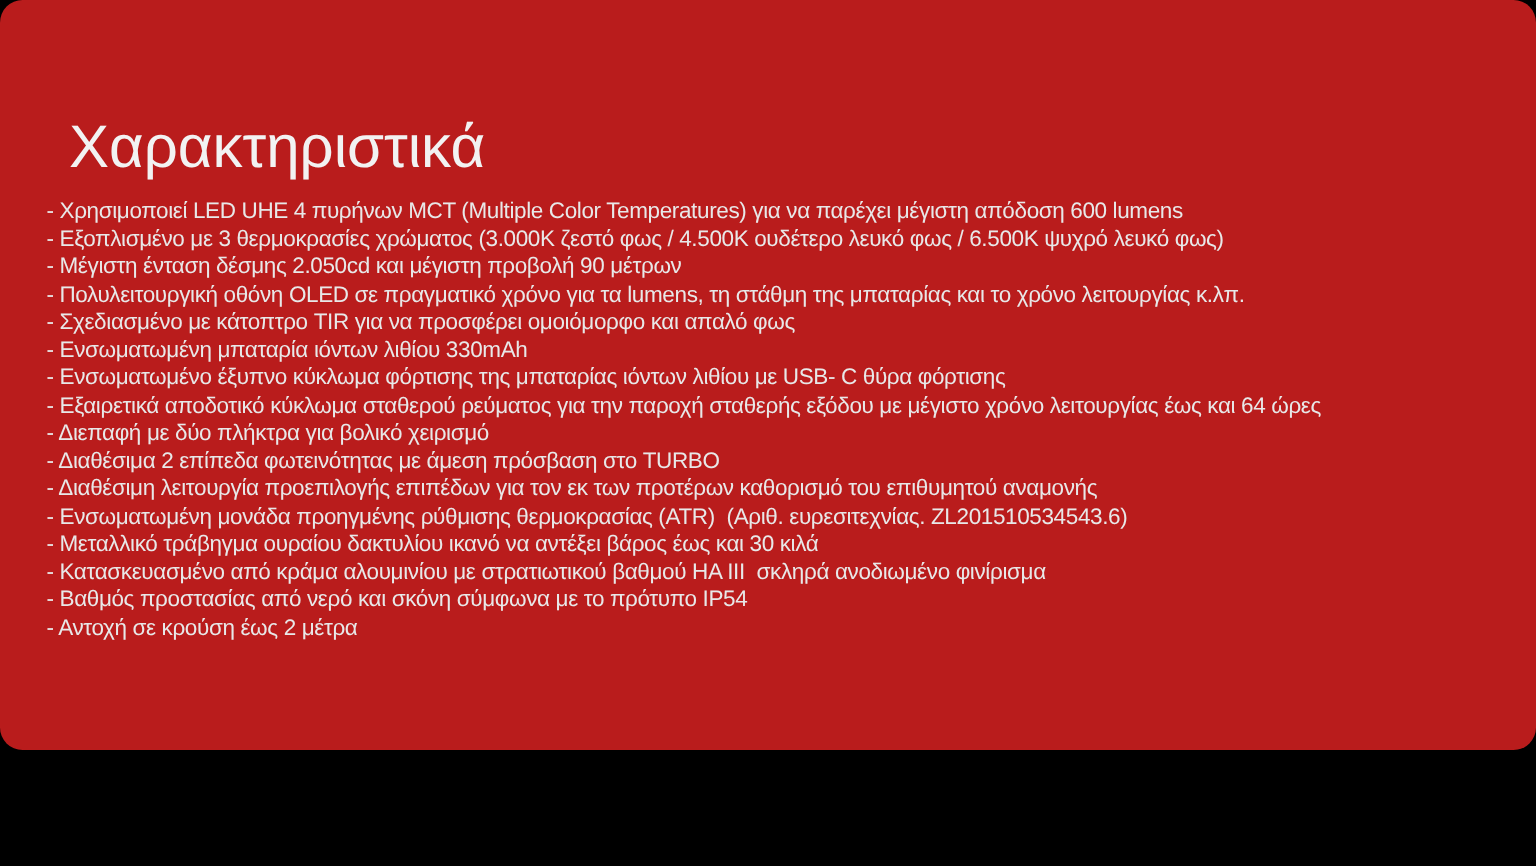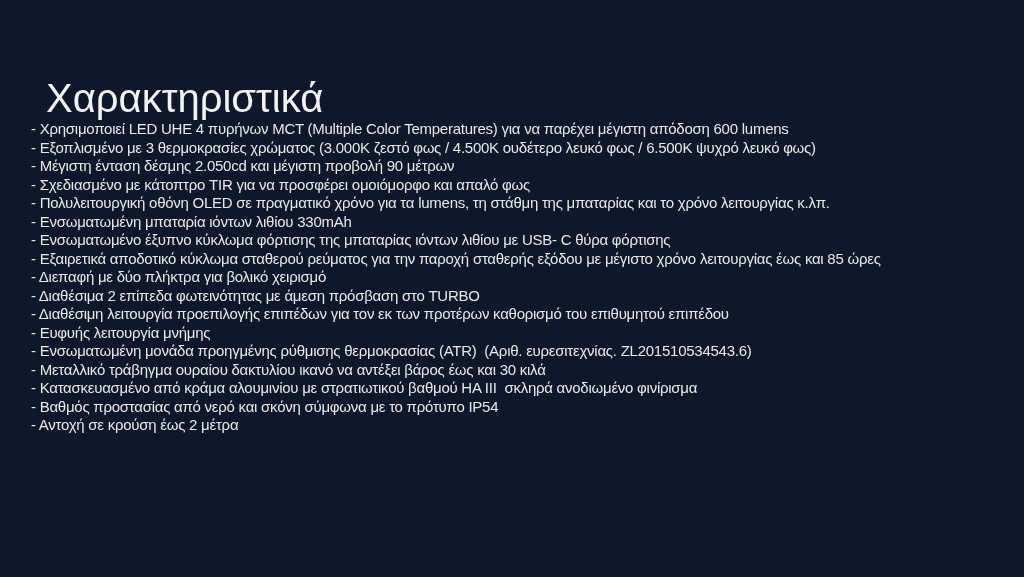--- a/index.html
+++ b/index.html
@@ -9,66 +9,66 @@
   body {
     width: 1024px;
     height: 577px;
     background: #000000;
     overflow: hidden;
     font-family: "Liberation Sans", sans-serif;
   }
   .slide {
     position: relative;
     width: 1024px;
-    height: 577px;
-    background: #0f172a;
+    height: 500px;
+    background: #b91c1c;
+    border-radius: 15px;
   }
   .slide-title {
     position: absolute;
     left: 46px;
     top: 76px;
     margin: 0;
     font-size: 40px;
     font-weight: 400;
     line-height: 1.1;
     letter-spacing: 0px;
     color: #f2f2f2;
     white-space: pre;
   }
   .feature-list {
     position: absolute;
     left: 31px;
-    top: 120px;
+    top: 132px;
     width: 980px;
     color: #e8e8e8;
     font-size: 15px;
     line-height: 18.5px;
     letter-spacing: -0.25px;
   }
   .feature-item {
     white-space: pre-wrap;
   }
 </style>
 </head>
 <body>
 
 <div class="slide">
   <h1 class="slide-title">Χαρακτηριστικά</h1>
   <div class="feature-list">
     <div class="feature-item">- Χρησιμοποιεί LED UHE 4 πυρήνων MCT (Multiple Color Temperatures) για να παρέχει μέγιστη απόδοση 600 lumens</div>
     <div class="feature-item">- Εξοπλισμένο με 3 θερμοκρασίες χρώματος (3.000K ζεστό φως / 4.500K ουδέτερο λευκό φως / 6.500K ψυχρό λευκό φως)</div>
     <div class="feature-item">- Μέγιστη ένταση δέσμης 2.050cd και μέγιστη προβολή 90 μέτρων</div>
+    <div class="feature-item">- Πολυλειτουργική οθόνη OLED σε πραγματικό χρόνο για τα lumens, τη στάθμη της μπαταρίας και το χρόνο λειτουργίας κ.λπ.</div>
     <div class="feature-item">- Σχεδιασμένο με κάτοπτρο TIR για να προσφέρει ομοιόμορφο και απαλό φως</div>
-    <div class="feature-item">- Πολυλειτουργική οθόνη OLED σε πραγματικό χρόνο για τα lumens, τη στάθμη της μπαταρίας και το χρόνο λειτουργίας κ.λπ.</div>
     <div class="feature-item">- Ενσωματωμένη μπαταρία ιόντων λιθίου 330mAh</div>
     <div class="feature-item">- Ενσωματωμένο έξυπνο κύκλωμα φόρτισης της μπαταρίας ιόντων λιθίου με USB- C θύρα φόρτισης</div>
-    <div class="feature-item">- Εξαιρετικά αποδοτικό κύκλωμα σταθερού ρεύματος για την παροχή σταθερής εξόδου με μέγιστο χρόνο λειτουργίας έως και 85 ώρες</div>
+    <div class="feature-item">- Εξαιρετικά αποδοτικό κύκλωμα σταθερού ρεύματος για την παροχή σταθερής εξόδου με μέγιστο χρόνο λειτουργίας έως και 64 ώρες</div>
     <div class="feature-item">- Διεπαφή με δύο πλήκτρα για βολικό χειρισμό</div>
     <div class="feature-item">- Διαθέσιμα 2 επίπεδα φωτεινότητας με άμεση πρόσβαση στο TURBO</div>
-    <div class="feature-item">- Διαθέσιμη λειτουργία προεπιλογής επιπέδων για τον εκ των προτέρων καθορισμό του επιθυμητού επιπέδου</div>
-    <div class="feature-item">- Ευφυής λειτουργία μνήμης</div>
+    <div class="feature-item">- Διαθέσιμη λειτουργία προεπιλογής επιπέδων για τον εκ των προτέρων καθορισμό του επιθυμητού αναμονής</div>
     <div class="feature-item">- Ενσωματωμένη μονάδα προηγμένης ρύθμισης θερμοκρασίας (ATR)  (Αριθ. ευρεσιτεχνίας. ZL201510534543.6)</div>
     <div class="feature-item">- Μεταλλικό τράβηγμα ουραίου δακτυλίου ικανό να αντέξει βάρος έως και 30 κιλά</div>
     <div class="feature-item">- Κατασκευασμένο από κράμα αλουμινίου με στρατιωτικού βαθμού HA III  σκληρά ανοδιωμένο φινίρισμα</div>
     <div class="feature-item">- Βαθμός προστασίας από νερό και σκόνη σύμφωνα με το πρότυπο IP54</div>
     <div class="feature-item">- Αντοχή σε κρούση έως 2 μέτρα</div>
   </div>
 </div>
 
 </body></html>

